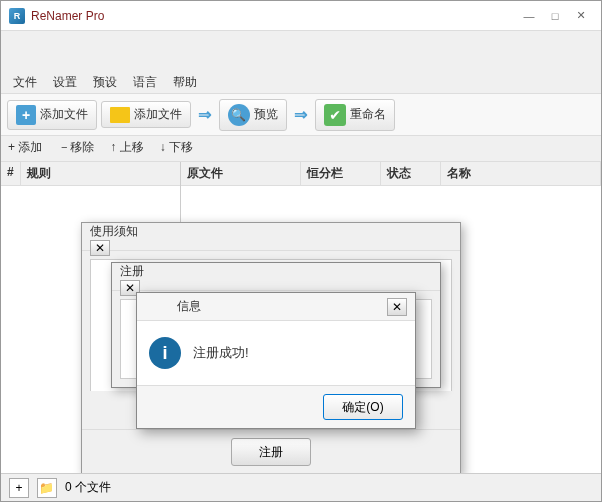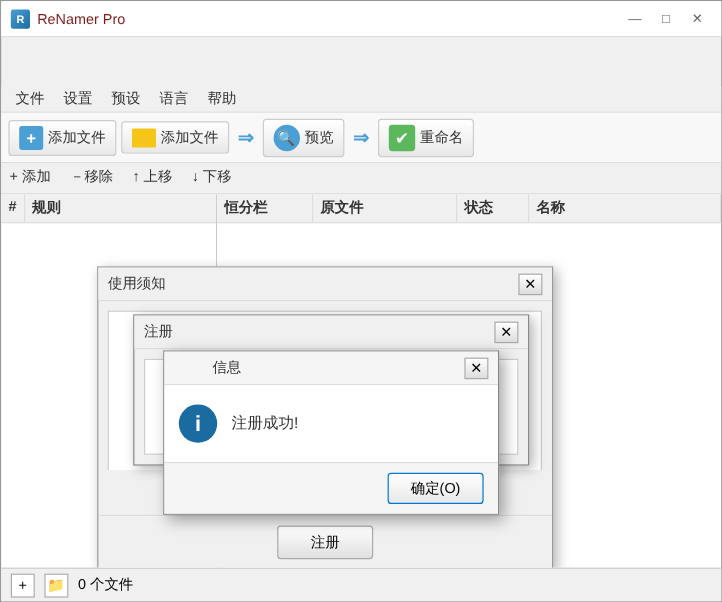--- a/index.html
+++ b/index.html
@@ -243,23 +243,24 @@
       width: 380px;
       background: #f0f0f0;
       border: 1px solid #999;
       box-shadow: 3px 3px 10px rgba(0,0,0,0.3);
       z-index: 10;
     }
     .dialog-title-bar {
       background: #f0f0f0;
       height: 28px;
       display: flex;
-      align-items: center;
+      align-items: flex-start;
       padding: 0 8px;
       border-bottom: 1px solid #ddd;
+      flex-direction: column;
     }
     .dialog-title-text {
       flex: 1;
       font-size: 12px;
       color: #333;
     }
     .dialog-close-btn {
       width: 20px; height: 18px;
       border: 1px solid #aaa;
       background: linear-gradient(to bottom, #fff, #ddd);
@@ -469,22 +470,22 @@
 
     <div class="rules-panel">
       <div class="rules-header">
         <span class="rules-col">#</span>
         <span class="rules-col">规则</span>
       </div>
     </div>
 
     <div class="files-panel">
       <div class="files-header">
+        <span class="files-col" style="width:120px">原文件</span>
         <span class="files-col" style="width:80px">恒分栏</span>
-        <span class="files-col" style="width:120px">原文件</span>
         <span class="files-col" style="width:60px">状态</span>
         <span class="files-col" style="flex:1">名称</span>
       </div>
     </div>
 
     <div class="overlay-notice">
       <div class="dialog-title-bar">
         <span class="dialog-title-text">使用须知</span>
         <button class="dialog-close-btn">✕</button>
       </div>

